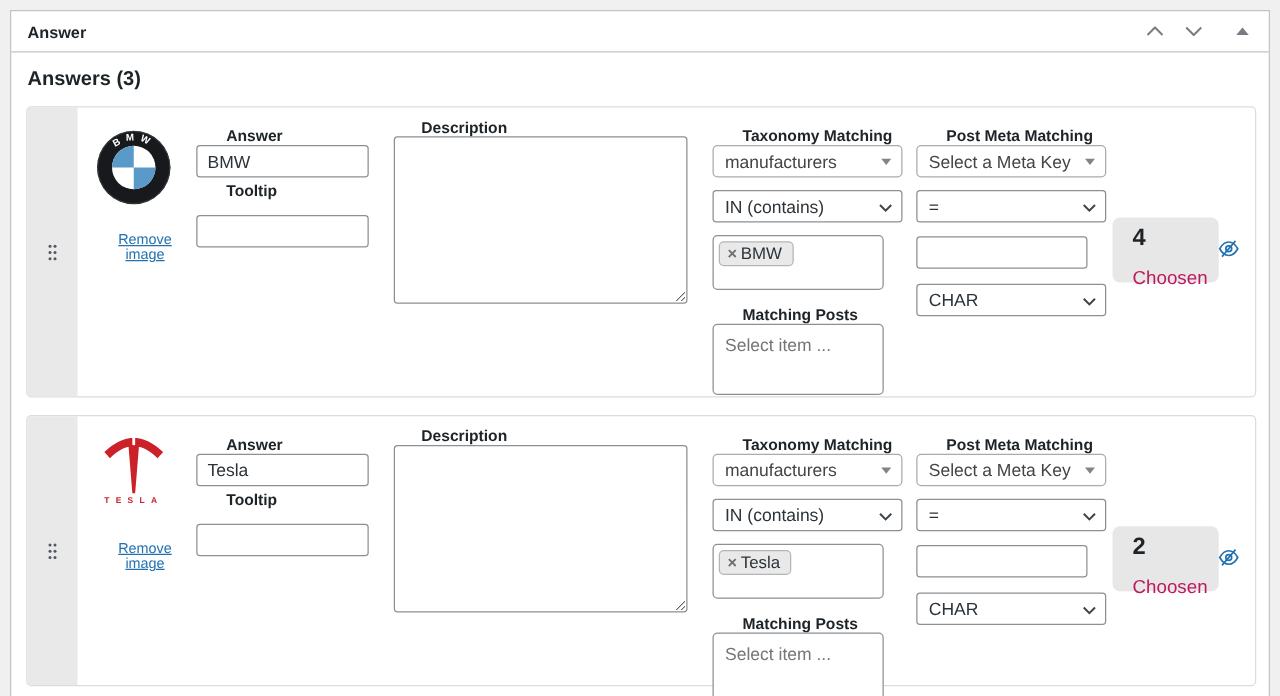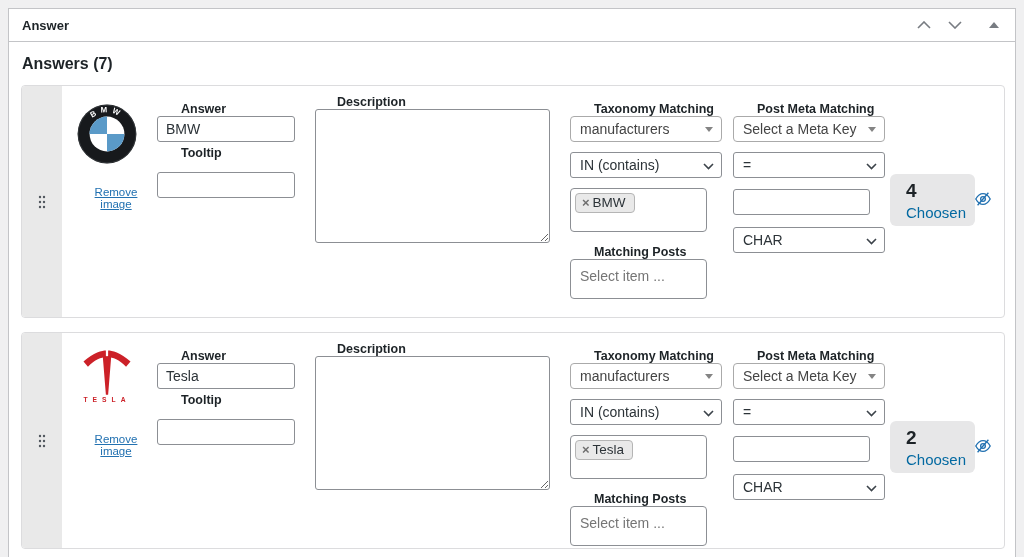--- a/index.html
+++ b/index.html
@@ -68,28 +68,28 @@
   .sel-eq  { left:711px; top:66px; }
   .i-metaval { left:711px; top:103px; width:137px; }
   .sel-type{ left:711px; top:141px; }
 
   .chipbox { position:absolute; left:548px; top:102px; width:137px; height:44px;
              border:1px solid #8c8f94; border-radius:4px; background:#fff; padding:4px; }
   .chip { display:inline-flex; align-items:center; background:#e9e9e9; border:1px solid #b5b5b5;
           border-radius:4px; padding:1px 8px 2px 6px; font-size:13.5px; color:#2c3338; }
   .chip .x { color:#6e6e6e; margin-right:3px; font-weight:700; font-size:13px; cursor:pointer; }
 
-  .mpbox { position:absolute; left:548px; top:173px; width:137px; height:40px;
+  .mpbox { position:absolute; left:548px; top:173px; width:137px; height:57px;
            border:1px solid #8c8f94; border-radius:4px; background:#fff; padding:8px 9px;
            font-size:14px; color:#757575; cursor:pointer; }
 
   .badge { position:absolute; left:868px; top:88px; width:85px; height:52px;
            background:#e7e7e8; border-radius:6px; padding:7px 0 0 16px; }
   .badge .num { font-size:19px; font-weight:700; color:#1d2327; line-height:1.1; }
-  .badge .lbl { font-size:15px; color:#0369a1; margin-top:2px; }
+  .badge .lbl { font-size:15px; color:#be185d; margin-top:12px; }
 
   .eye { position:absolute; left:952px; top:104px; width:18px; height:18px; cursor:pointer; }
 </style>
 </head>
 <body>
 
 <div class="wrap">
   <div class="metabox">
 
     <div class="mb-header">
@@ -104,21 +104,21 @@
           <svg width="14" height="8" viewBox="0 0 14 8">
               <polyline points="1,1 7,7 13,1" fill="none" stroke="#787c82" stroke-width="1.6"></polyline>
             </svg>
         </button>
         <button class="mb-btn toggle">
           <span class="tri-up"></span>
         </button>
       </span>
     </div>
 
-    <div class="heading">Answers (7)</div>
+    <div class="heading">Answers (3)</div>
 
     <div class="card card1">
       <div class="strip">
         <svg class="dots" width="9" height="14" viewBox="0 0 9 14">
           <g fill="#50575e">
               <circle cx="2.5" cy="2" r="1.2"></circle>
               <circle cx="6.5" cy="2" r="1.2"></circle>
               <circle cx="2.5" cy="7" r="1.2"></circle>
               <circle cx="6.5" cy="7" r="1.2"></circle>
               <circle cx="2.5" cy="12" r="1.2"></circle>

